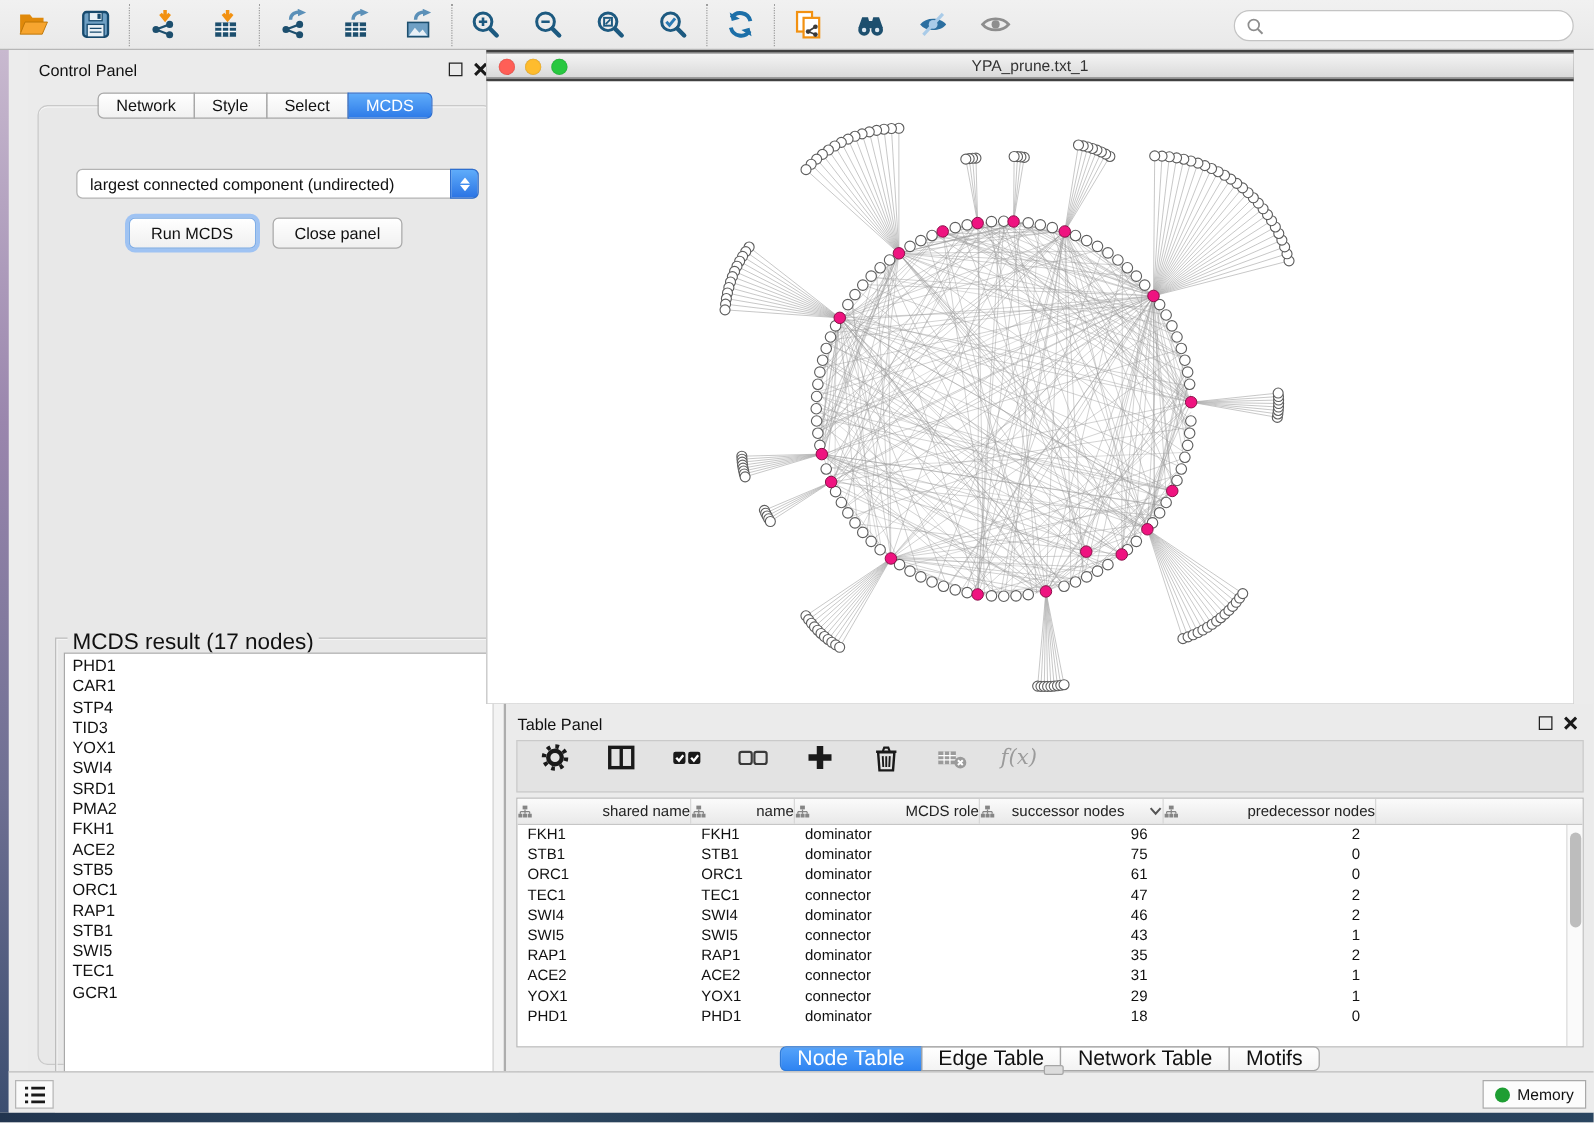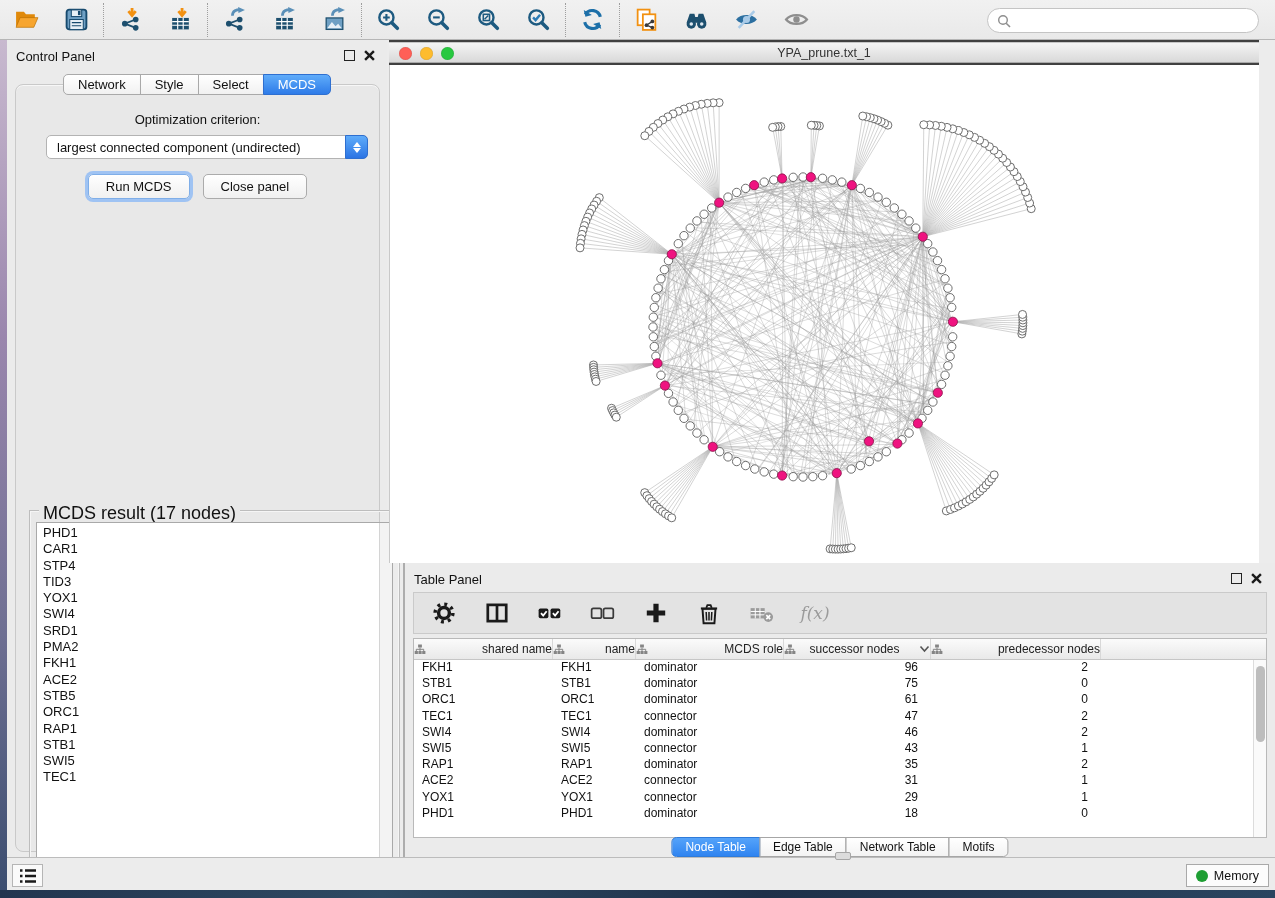--- a/index.html
+++ b/index.html
@@ -20,21 +20,21 @@
   .tsep { height:34px; border-left:1px dotted #9E9E9E; }
   .ticon { width:27px; height:27px; display:inline-flex; align-items:center; justify-content:center; cursor:default; }
   .ticon svg { width:25px; height:25px; }
   #search-wrap { position:absolute; right:16px; top:8px; width:272px; height:25px;
     background:#fff; border:1px solid #C4C4C4; border-radius:13px; }
   #search-wrap svg { position:absolute; left:9px; top:5px; }
   #search-input { position:absolute; left:28px; top:1px; width:235px; height:21px; border:none; outline:none;
     font:13px "Liberation Sans",sans-serif; background:transparent; }
 
   
-  #control-panel { position:absolute; left:7px; top:40px; width:380px; height:817px; background:#EBEBEB; }
+  #control-panel { position:absolute; left:22px; top:40px; width:380px; height:817px; background:#EBEBEB; }
   .panel-title { position:absolute; left:9px; top:9px; font-size:13px; color:#111; }
   .win-btns { position:absolute; top:10px; display:flex; gap:9px; align-items:center; }
   #control-panel .win-btns { right:12px; }
   .float-box { width:11px; height:11px; border:1.6px solid #222; background:transparent; display:inline-block; }
   .close-x svg { display:block; }
 
   #cp-tabs { position:absolute; top:34px; left:50%; transform:translateX(-50%); display:flex; z-index:3; }
   .tab { height:21px; padding:0 14px; font-size:13px; display:flex; align-items:center;
     background:linear-gradient(#FFFFFF,#F1F1F1); border:1px solid #A9A9A9; margin-left:-1px; color:#111; }
   .tab:first-child { border-radius:5px 0 0 5px; margin-left:0; }
@@ -77,37 +77,37 @@
   .light { width:13px; height:13px; border-radius:50%; }
   #net-title { position:absolute; width:100%; top:3px; text-align:center; font-size:12.5px; color:#333; }
   #net-canvas { position:absolute; left:0; top:25px; width:870px; height:498px; background:#fff; border-left:1px solid #C9C9C9; }
   #h-handle { position:absolute; left:430px; bottom:-3px; width:16px; height:8px; background:#DCDCDC;
     border:1px solid #A6A6A6; border-radius:2px; z-index:4; }
 
   
   #table-panel { position:absolute; left:405px; top:563px; width:870px; height:294px; background:#EBEBEB; }
   #table-panel .win-btns { right:13px; }
   #tp-toolbar { position:absolute; left:8px; right:8px; top:29px; height:42px; background:#E3E3E3;
-    border:1px solid #CACACA; display:flex; align-items:center; gap:27px; padding-left:17px; }
+    border:1px solid #CACACA; display:flex; gap:27px; padding-left:17px; }
   .tp-icon { width:26px; height:25px; display:inline-flex; align-items:center; justify-content:center; }
   .fx-label { font:italic 17px "DejaVu Serif",serif; color:#9b9b9b; }
 
   #table-box { position:absolute; left:8px; right:8px; top:75px; bottom:19px; background:#fff; border:1px solid #B9B9B9; overflow:hidden; }
   #thead { display:flex; height:21px; background:linear-gradient(#FBFBFB,#E9E9E9); border-bottom:1px solid #C6C6C6; }
   .th { display:flex; align-items:center; justify-content:space-between; gap:6px; font-size:12px; color:#222;
     border-right:1px solid #D8D8D8; height:100%; }
   .th .sortsvg { margin-left:6px; }
   #tbody .tr { display:flex; height:16.2px; }
   #tbody .td { font-size:12px; color:#111; padding-left:8px; overflow:hidden; white-space:nowrap; }
   #tbody .td.num { text-align:right; padding-right:13px; padding-left:0; }
   #tbl-scroll { position:absolute; right:0; top:21px; bottom:0; width:13px; background:#FAFAFA; border-left:1px solid #DCDCDC; }
   #tbl-thumb { position:absolute; left:2px; top:6px; width:9px; height:76px; background:#BDBDBD; border-radius:5px; }
 
   #bottom-tabs { position:absolute; bottom:0; left:50%; transform:translateX(-50%); display:flex; height:20px; }
-  .btab { height:20px; padding:0 13px; font-size:12px; display:flex; align-items:center;
+  .btab { height:20px; padding:0 13px; font-size:17px; display:flex; align-items:center;
     background:linear-gradient(#FFFFFF,#F3F3F3); border:1px solid #A6A6A6; margin-left:-1px; color:#111; }
   .btab:first-child { border-radius:5px 0 0 5px; margin-left:0; }
   .btab:last-child { border-radius:0 5px 5px 0; }
   .btab.active { background:linear-gradient(#55A3FA,#2F84F1); color:#fff; border-color:#2F7BD9; }
 
   
   #status-bar { position:absolute; left:7px; top:857px; width:1268px; height:33px; background:#ECECEC; border-top:1px solid #BCBCBC; }
   #hamburger-btn { position:absolute; left:5px; top:6px; width:31px; height:23px; background:#FAFAFA;
     border:1px solid #B5B5B5; display:flex; align-items:center; justify-content:center; }
   #memory-btn { position:absolute; right:6px; top:6px; height:23px; padding:0 9px; display:flex; align-items:center; gap:6px;
@@ -283,21 +283,20 @@
         </svg>
     </span>
   </div>
   <div id="cp-tabs">
       <div class="tab">Network</div>
       <div class="tab">Style</div>
       <div class="tab">Select</div>
       <div class="tab active">MCDS</div>
     </div>
   <div id="cp-inner">
-    <div id="opt-label">Optimization criterion:</div>
     <div id="criterion-select">
       <span class="sel-text">largest connected component (undirected)</span>
       <span class="stepper">
         <svg width="8" height="5" viewBox="0 0 8 5">
             <path d="M0 5 L4 0 L8 5 Z" fill="#fff"></path>
           </svg>
         <svg width="8" height="5" viewBox="0 0 8 5">
             <path d="M0 0 L4 5 L8 0 Z" fill="#fff"></path>
           </svg>
       </span>
@@ -319,20 +318,21 @@
             <div class="list-item">SRD1</div>
             <div class="list-item">PMA2</div>
             <div class="list-item">FKH1</div>
             <div class="list-item">ACE2</div>
             <div class="list-item">STB5</div>
             <div class="list-item">ORC1</div>
             <div class="list-item">RAP1</div>
             <div class="list-item">STB1</div>
             <div class="list-item">SWI5</div>
             <div class="list-item">TEC1</div>
+            <div class="list-item">GCR1</div>
           </div>
         <div class="list-scroll"></div>
       </div>
     </div>
   </div>
 </div>
 
 <div id="v-divider"></div>
 <div id="v-handle"></div>
 

